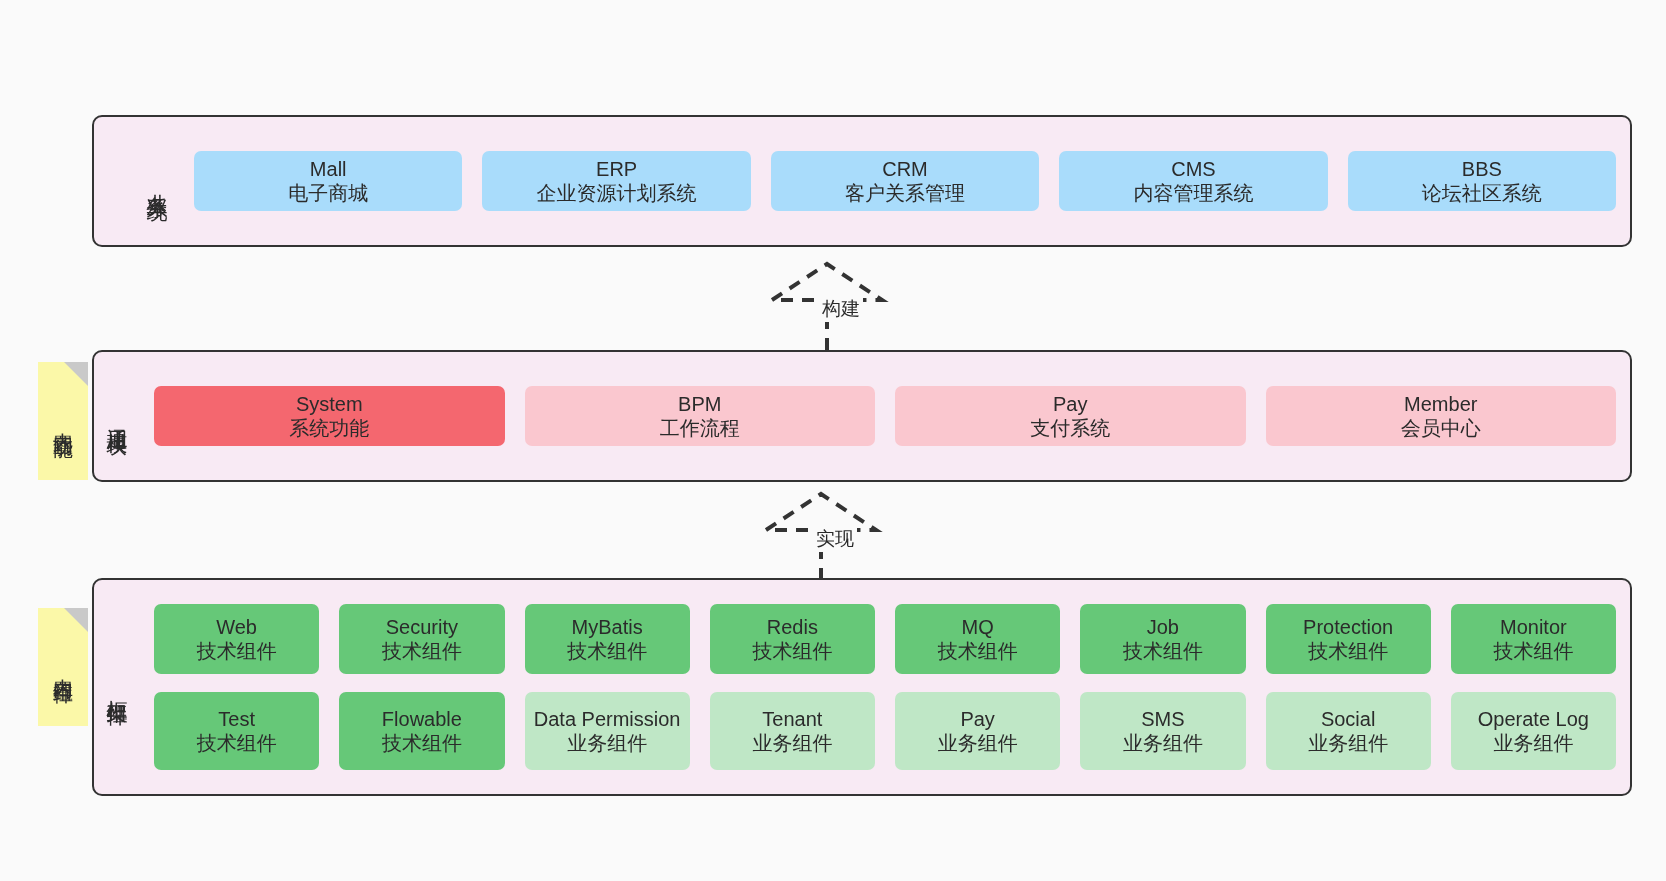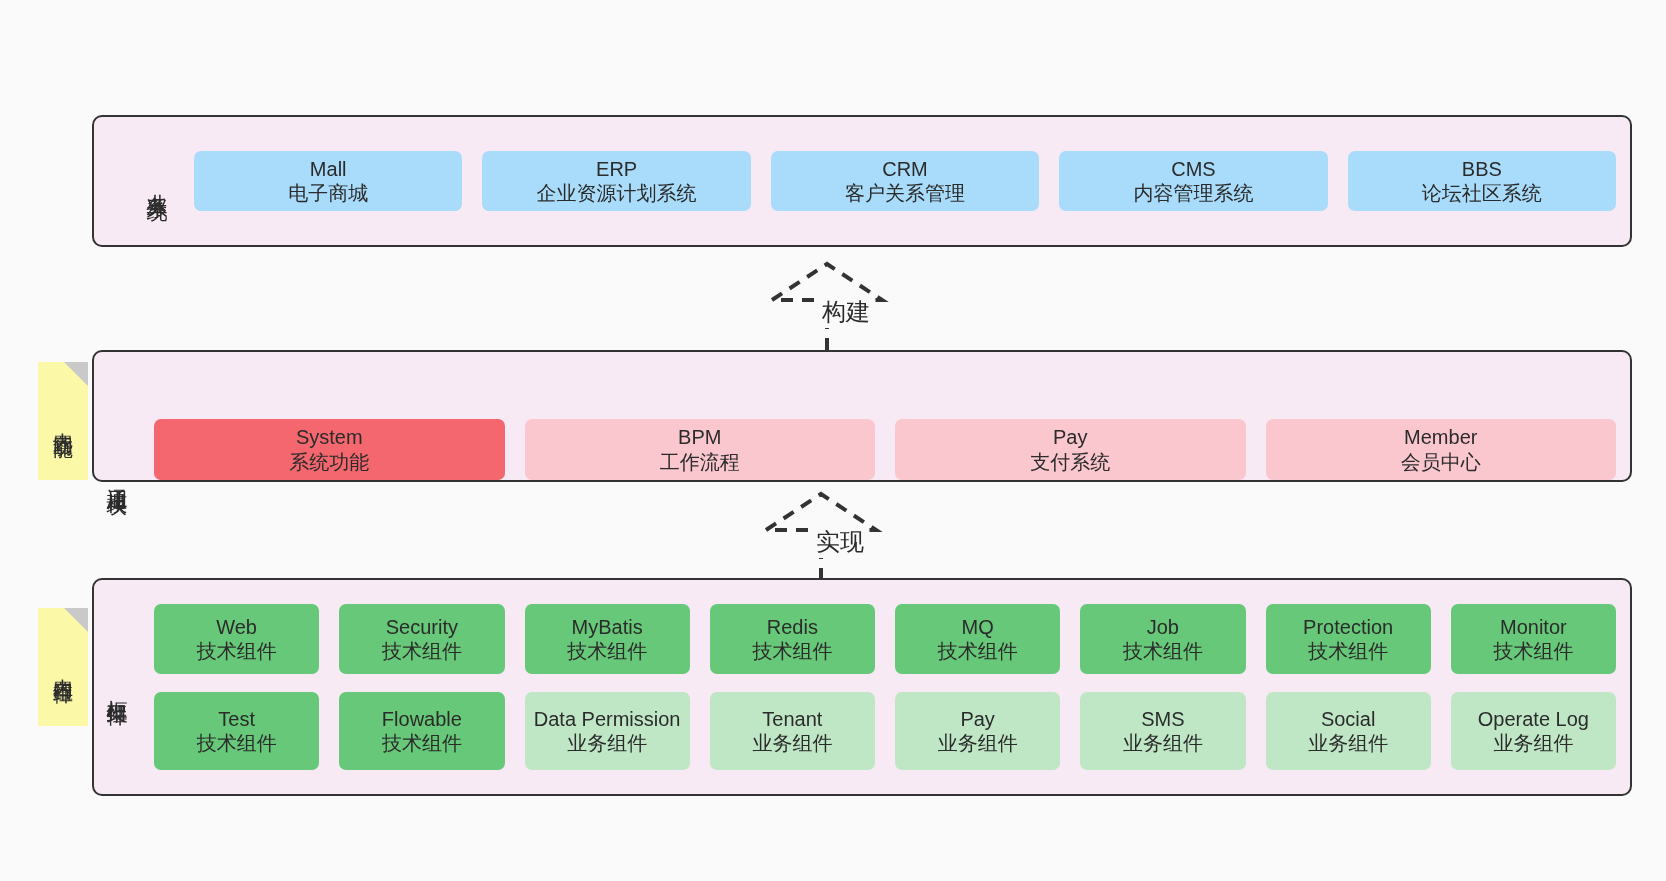--- a/index.html
+++ b/index.html
@@ -104,21 +104,21 @@
   }
 
   
   .connector {
     position: absolute;
     z-index: 2;
   }
   .connector svg { display: block; overflow: visible; }
   .connector-label {
     position: absolute;
-    font-size: 24px;
+    font-size: 19px;
     color: #2b2b2b;
     background: #fafafa;
     padding: 0 3px;
     white-space: nowrap;
     user-select: none;
   }
 </style>
 </head>
 <body>
 
@@ -157,21 +157,21 @@
 
       <path d="M 65 88 L 65 38 L 10 38 L 65 2 L 120 38 L 65 38" fill="none" stroke="#333333" stroke-width="4" stroke-dasharray="12,9" stroke-linecap="butt"></path>
     </svg>
     <span class="connector-label" style="left:57px; top:34px;">构建</span>
   </div>
 
   <div class="sticky" style="left:38px; top:362px; width:50px; height:118px;">
     <span>内置功能</span>
   </div>
 
-  <div class="layer" id="layer-common" style="left:92px; top:350px; width:1540px; height:132px;align-items:flex-end;">
+  <div class="layer" id="layer-common" style="left:92px; top:350px; width:1540px; height:132px;">
     <div class="layer-label">通用模块</div>
     <div class="layer-body">
       <div class="row">
         <div class="cell c-red">
           <span class="en">System</span>
           <span class="cn">系统功能</span>
         </div>
         <div class="cell c-pink">
           <span class="en">BPM</span>
           <span class="cn">工作流程</span>

